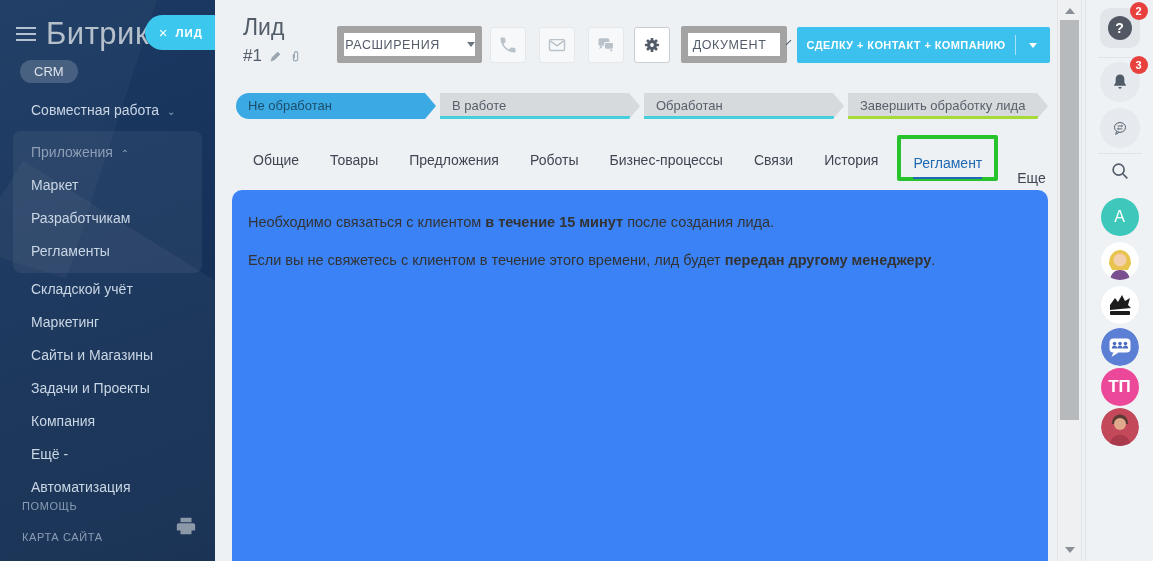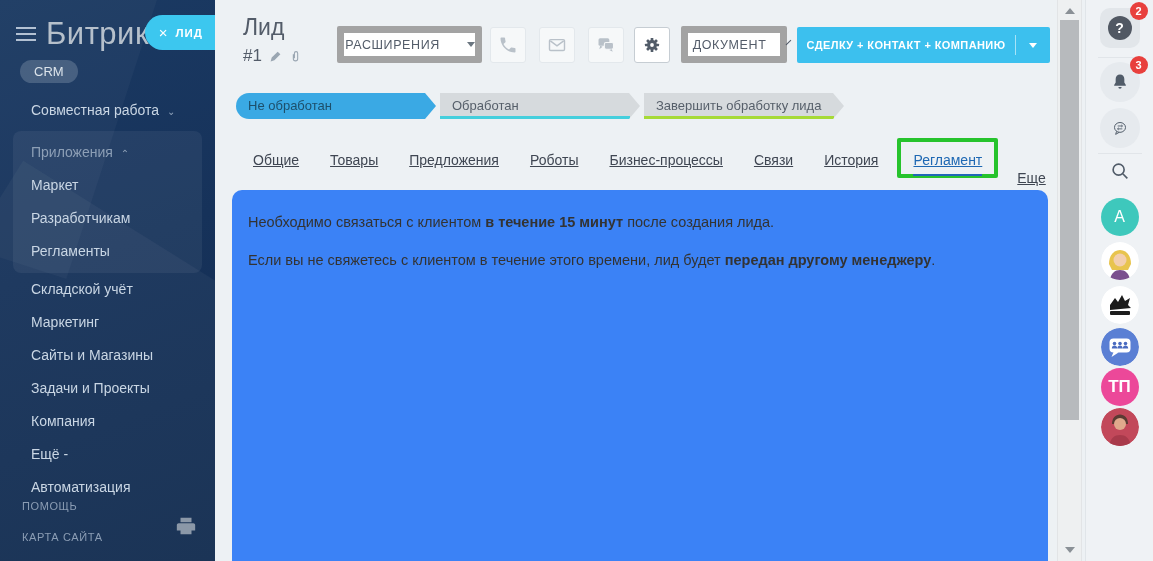--- a/index.html
+++ b/index.html
@@ -69,24 +69,24 @@
   .pipeline { position:absolute; left:21px; top:93px; height:26px; display:flex; gap:4px; }
   .stage { position:relative; width:200px; height:26px; background:#d6dadd; color:#565f6a;
     font-size:13px; line-height:26px; padding-left:12px; cursor:pointer;
     clip-path:polygon(0 0, calc(100% - 11px) 0, 100% 50%, calc(100% - 11px) 100%, 0 100%); }
   .stage.active { background:#3aa9e4; color:#1d4f6b; border-radius:13px 0 0 13px; }
   .stage .under { position:absolute; left:0; right:10px; bottom:0; height:3px; }
 
   
   .tabs { position:absolute; left:0; top:138px; width:840px; height:44px; display:flex;
     align-items:center; padding-left:38px; gap:31px; }
-  .tab { font-size:14px; color:#3f4652; cursor:pointer; white-space:nowrap;text-decoration:underline; }
+  .tab { font-size:14px; color:#3f4652; cursor:pointer; white-space:nowrap; }
   .tab-more { display:flex; align-items:center; gap:15px;margin-top:36px; }
   .tab-more .chev-css { width:6px; height:6px; border-color:#6a737f; margin-top:-3px; }
-  .tab-active-box { border:4px solid #26c32c; border-radius:2px; padding:9px 12px 5px 12px;
+  .tab-active-box { border:4px solid #26c32c; border-radius:2px; padding:15px 12px 5px 12px;
     margin:-13px -12px -9px -12px; }
   .tab-active { color:#1e68b3; border-bottom:2px solid #2068b5; padding-bottom:6px; }
 
   
   .card { position:absolute; left:17px; top:190px; width:816px; bottom:0; background:#3b82f6;
     border-radius:10px 10px 0 0; padding:22px 24px 0 16px; }
   .card p { font-size:14.5px; color:#333; line-height:1.45; margin-bottom:17px; }
 
   
   .scrollbar { position:absolute; left:842px; top:0; bottom:0; width:25px; background:#eef0f1;
@@ -257,20 +257,24 @@
     <span class="caret-box">
         <span class="tri-down"></span>
       </span>
   </div>
 
   <div class="pipeline">
     <div class="stage active">
       <span>Не обработан</span>
     </div>
     <div class="stage">
+      <span>В работе</span>
+      <span class="under" style="background:#45cfdd"></span>
+    </div>
+    <div class="stage">
       <span>Обработан</span>
       <span class="under" style="background:#45cfdd"></span>
     </div>
     <div class="stage">
       <span>Завершить обработку лида</span>
       <span class="under" style="background:#a6da37"></span>
     </div>
   </div>
 
   <div class="tabs">

